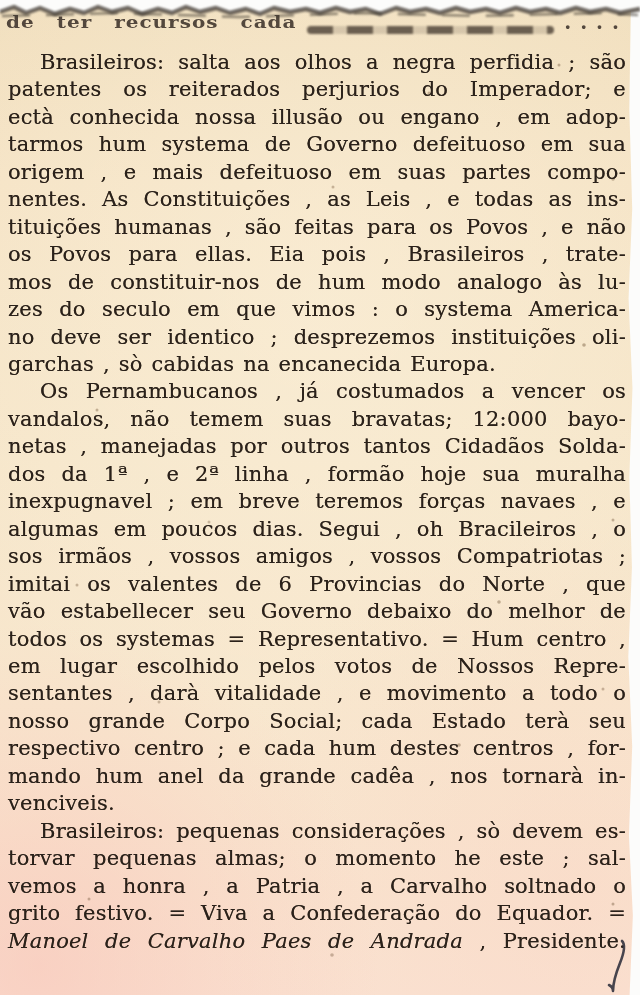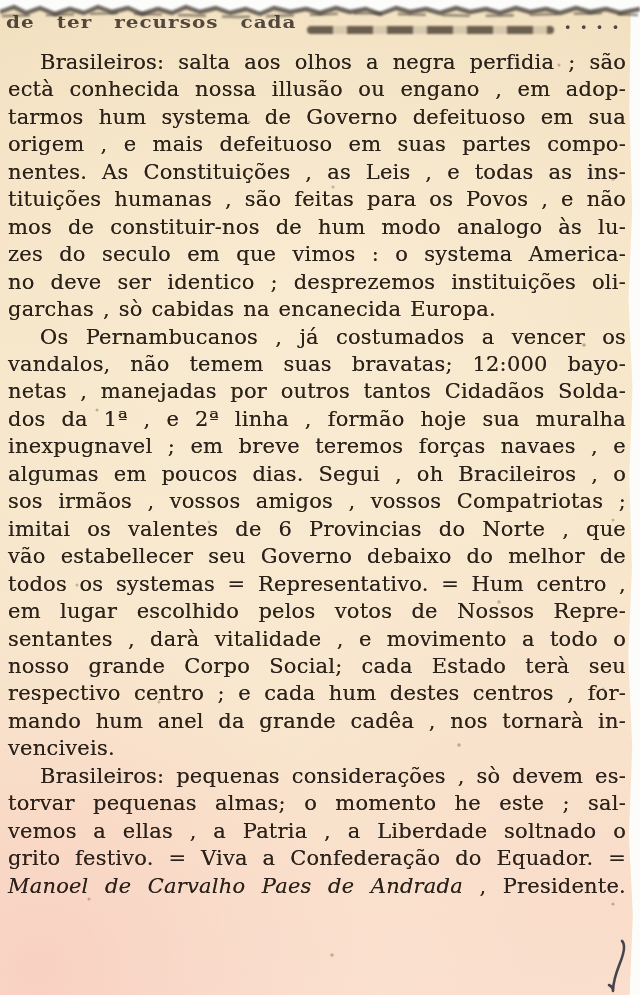--- a/index.html
+++ b/index.html
@@ -121,25 +121,27 @@
       <path d="M0,12 L14,7 L26,13 L40,8 L55,14 L70,9 L84,13 L98,7 L112,12 L128,8 L142,14 L158,9 L172,13 L186,7 L200,12 L216,8 L230,13 L246,9 L260,14 L274,8 L290,12 L306,9 L320,13 L336,8 L350,12 L366,9 L380,14 L396,8 L410,12 L426,9 L440,13 L456,8 L470,12 L486,9 L500,13 L516,8 L530,12 L546,9 L560,13 L576,8 L590,12 L606,9 L620,13 L640,9 L640,0 L0,0 Z" fill="#fcfcfb"></path>
       <path d="M0,12 L14,7 L26,13 L40,8 L55,14 L70,9 L84,13 L98,7 L112,12 L128,8 L142,14 L158,9 L172,13 L186,7 L200,12 L216,8 L230,13 L246,9 L260,14 L274,8 L290,12 L306,9 L320,13 L336,8 L350,12 L366,9 L380,14 L396,8 L410,12 L426,9 L440,13 L456,8 L470,12 L486,9 L500,13 L516,8 L530,12 L546,9 L560,13 L576,8 L590,12 L606,9 L620,13 L640,9" fill="none" stroke="#58514a" stroke-width="4.5" stroke-linejoin="round" opacity="0.85" style="filter: blur(0.9px);"></path>
       <path d="M2,16 L120,13 L240,17 L360,13 L480,16 L600,13 L638,15" fill="none" stroke="#3e382f" stroke-width="2.5" stroke-dasharray="28 16" opacity="0.55" style="filter: blur(0.8px);"></path>
     </svg>
   </div>
 
   <div class="text-block">
     <div id="paragraphs">
         <div>
           <div class="line indent">Brasileiros: salta aos olhos a negra perfidia ; são</div>
+          <div class="line">patentes os reiterados perjurios do Imperador; e</div>
           <div class="line">ectà conhecida nossa illusão ou engano , em adop-</div>
           <div class="line">tarmos hum systema de Governo defeituoso em sua</div>
           <div class="line">origem , e mais defeituoso em suas partes compo-</div>
           <div class="line">nentes. As Constituições , as Leis , e todas as ins-</div>
           <div class="line">tituições humanas , são feitas para os Povos , e não</div>
+          <div class="line">os Povos para ellas. Eia pois , Brasileiros , trate-</div>
           <div class="line">mos de constituir-nos de hum modo analogo às lu-</div>
           <div class="line">zes do seculo em que vimos : o systema America-</div>
           <div class="line">no deve ser identico ; desprezemos instituições oli-</div>
           <div class="line end">garchas , sò cabidas na encanecida Europa.</div>
         </div>
         <div>
           <div class="line indent">Os Pernambucanos , já costumados a vencer os</div>
           <div class="line">vandalos, não temem suas bravatas; 12:000 bayo-</div>
           <div class="line">netas , manejadas por outros tantos Cidadãos Solda-</div>
           <div class="line">dos da 1ª , e 2ª linha , formão hoje sua muralha</div>
@@ -152,21 +154,21 @@
           <div class="line">em lugar escolhido pelos votos de Nossos Repre-</div>
           <div class="line">sentantes , darà vitalidade , e movimento a todo o</div>
           <div class="line">nosso grande Corpo Social; cada Estado terà seu</div>
           <div class="line">respectivo centro ; e cada hum destes centros , for-</div>
           <div class="line">mando hum anel da grande cadêa , nos tornarà in-</div>
           <div class="line end">venciveis.</div>
         </div>
         <div>
           <div class="line indent">Brasileiros: pequenas considerações , sò devem es-</div>
           <div class="line">torvar pequenas almas; o momento he este ; sal-</div>
-          <div class="line">vemos a ellas , a Patria , a Liberdade soltnado o</div>
+          <div class="line">vemos a honra , a Patria , a Carvalho soltnado o</div>
           <div class="line">grito festivo. = Viva a Confederação do Equador. =</div>
         </div>
       </div>
     <div class="line">
       <span class="sig-name">Manoel de Carvalho Paes de Andrada</span><span> , Presidente.</span>
     </div>
   </div>
 
   <svg class="pen-mark" width="36" height="60" viewBox="0 0 36 60">
     <path d="M24,6 C28,10 26,18 22,28 C18,38 15,46 15,56 M15,56 C15,53 13,51 11,50" fill="none" stroke="#33333f" stroke-width="2.6" stroke-linecap="round" opacity="0.9"></path>

